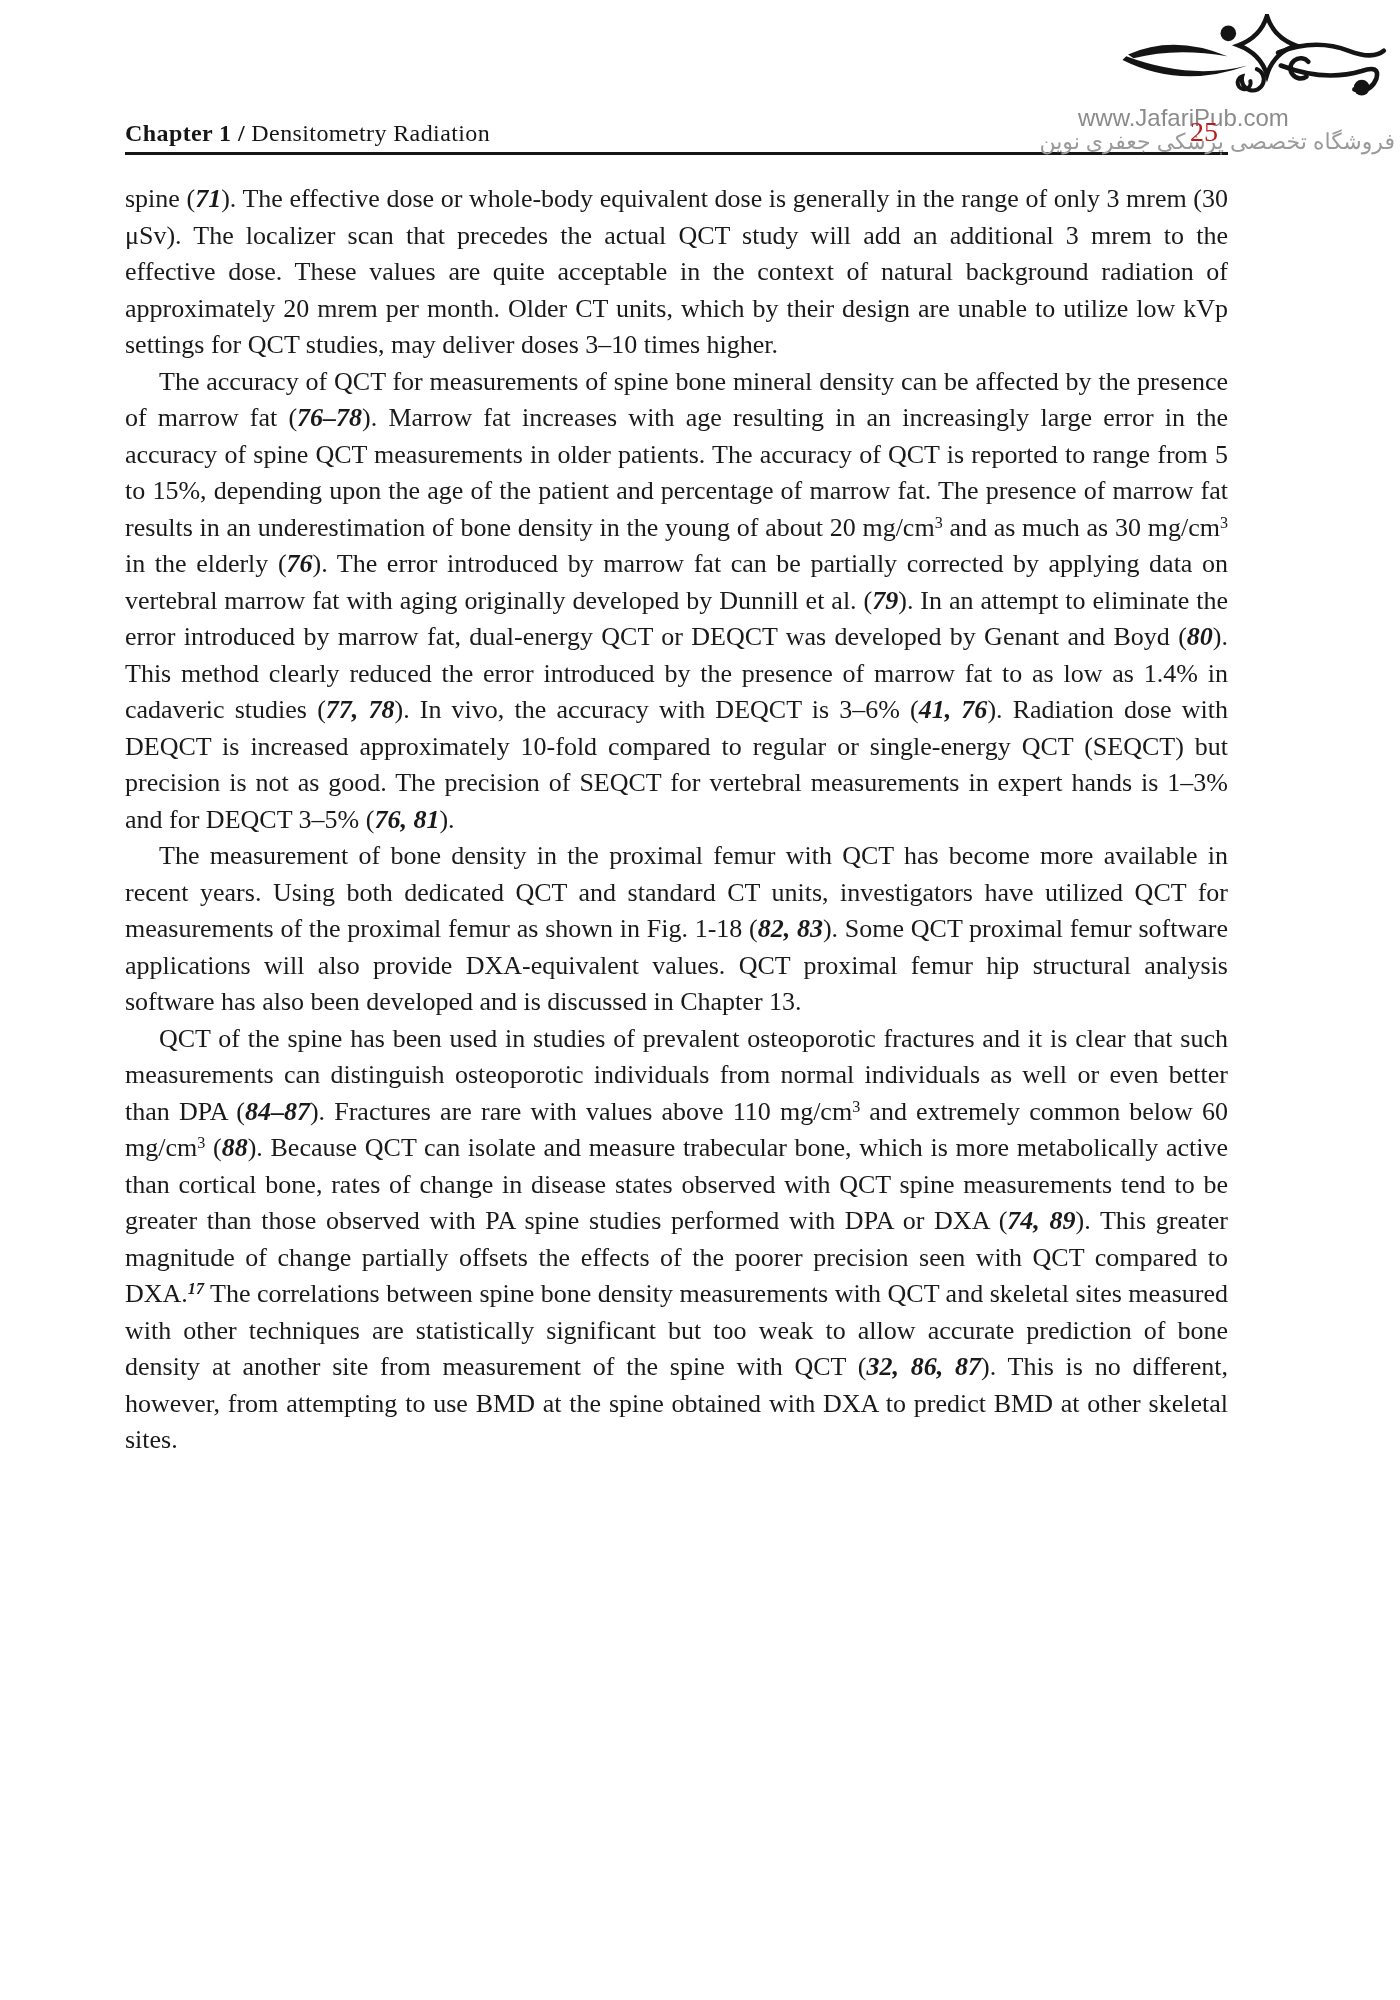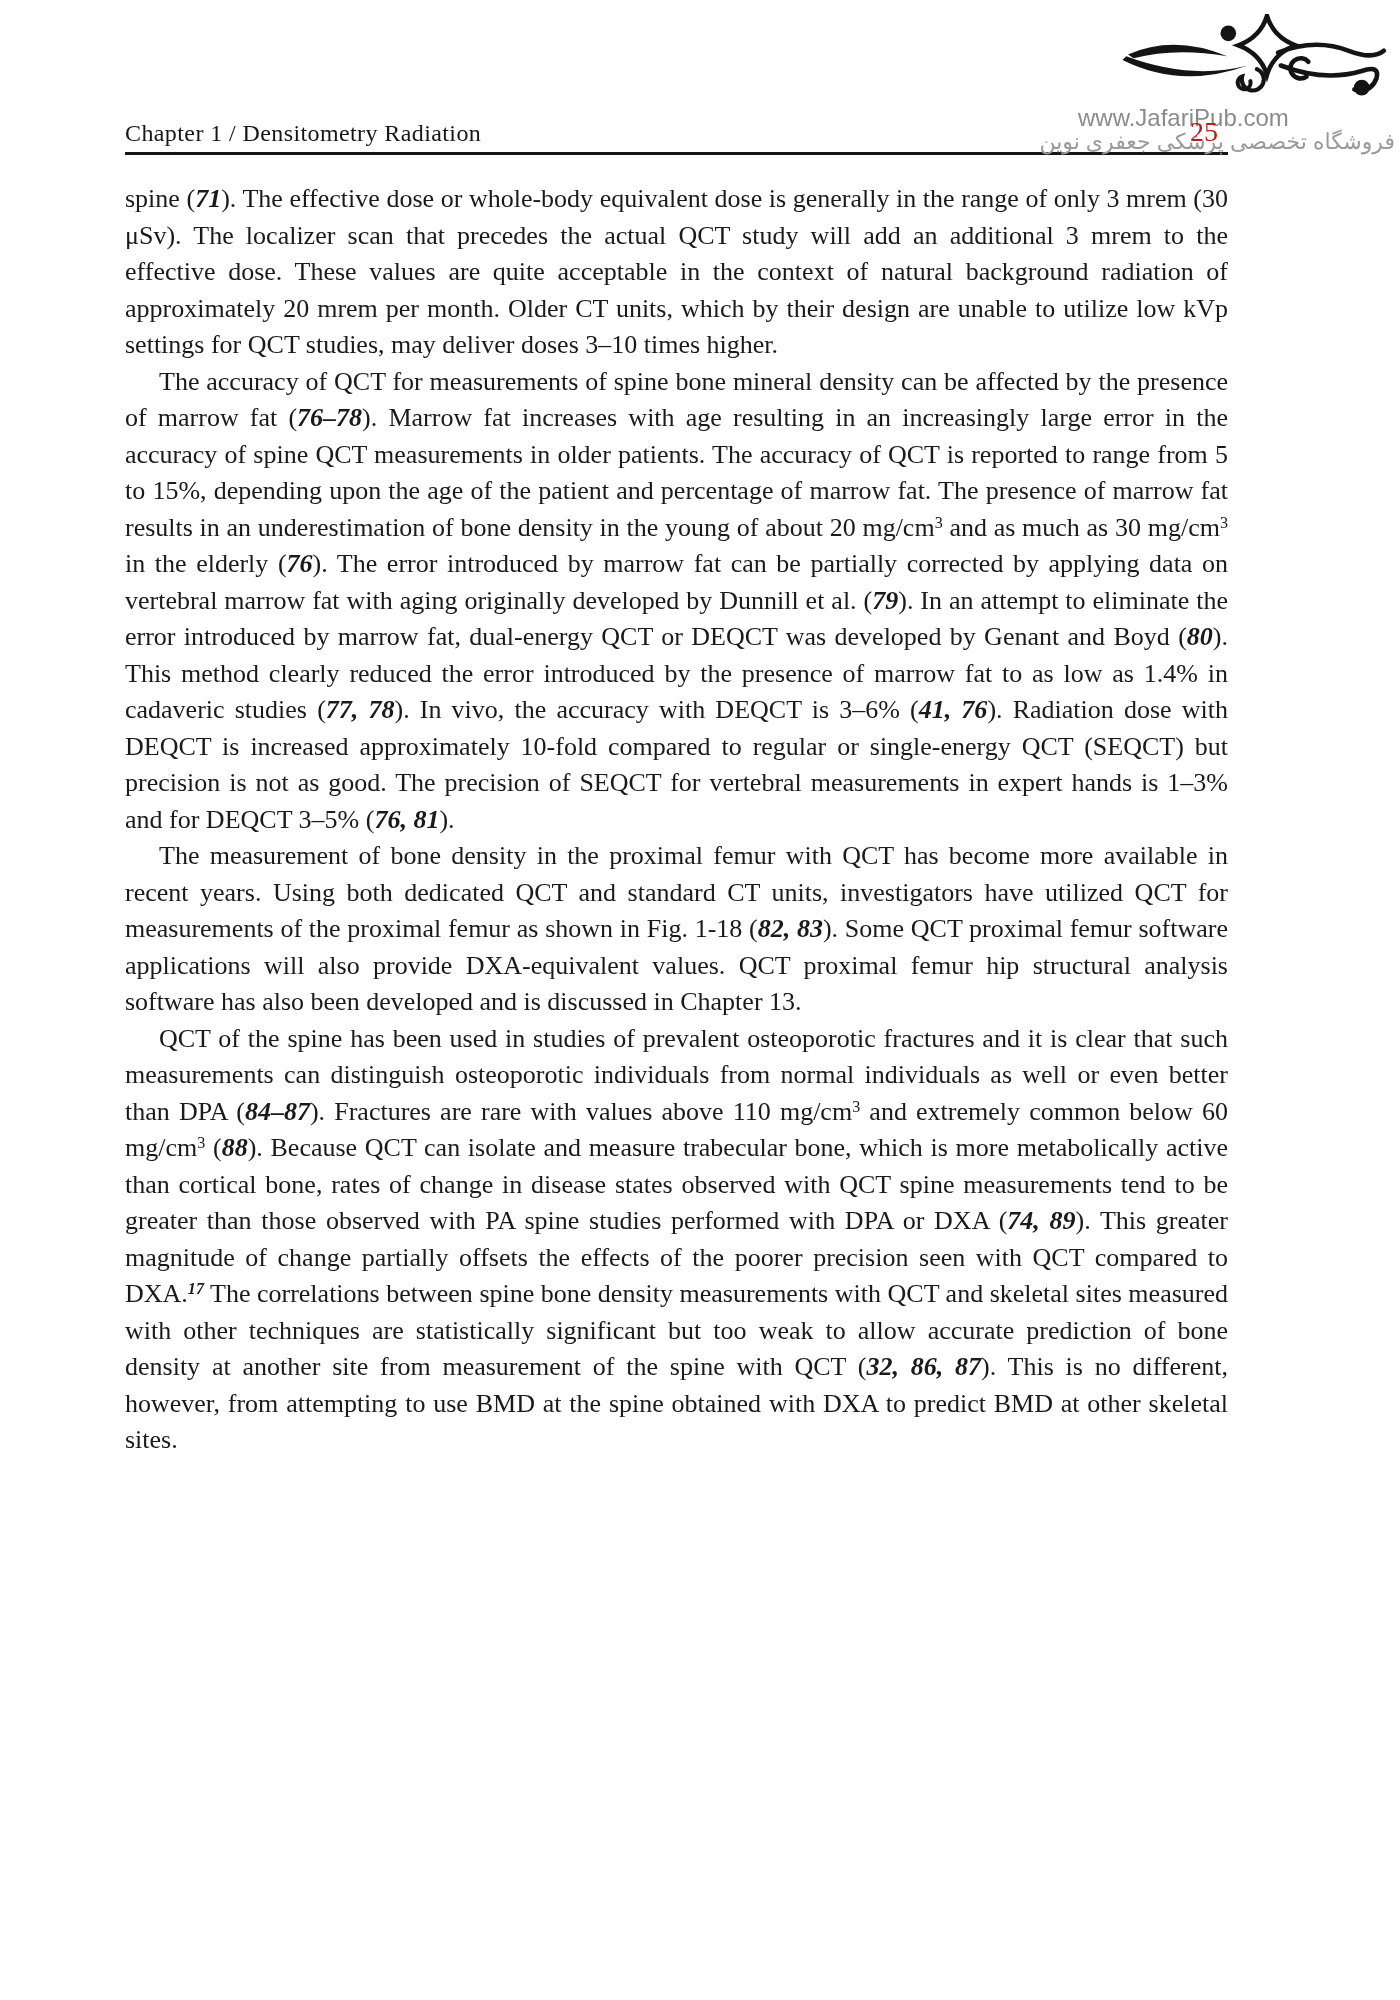--- a/index.html
+++ b/index.html
@@ -14,21 +14,21 @@
   }
   .running-head {
     position: absolute;
     left: 125px;
     top: 120px;
     font-size: 24px;
     letter-spacing: 0.4px;
     color: #161616;
     white-space: nowrap;
   }
-  .running-head .chapter-label { font-weight: normal; }
+  .running-head .chapter-label { font-weight: bold; }
   .head-rule {
     position: absolute;
     left: 125px;
     top: 152px;
     width: 1103px;
     height: 3px;
     background: #161616;
   }
   .logo {
     position: absolute;

